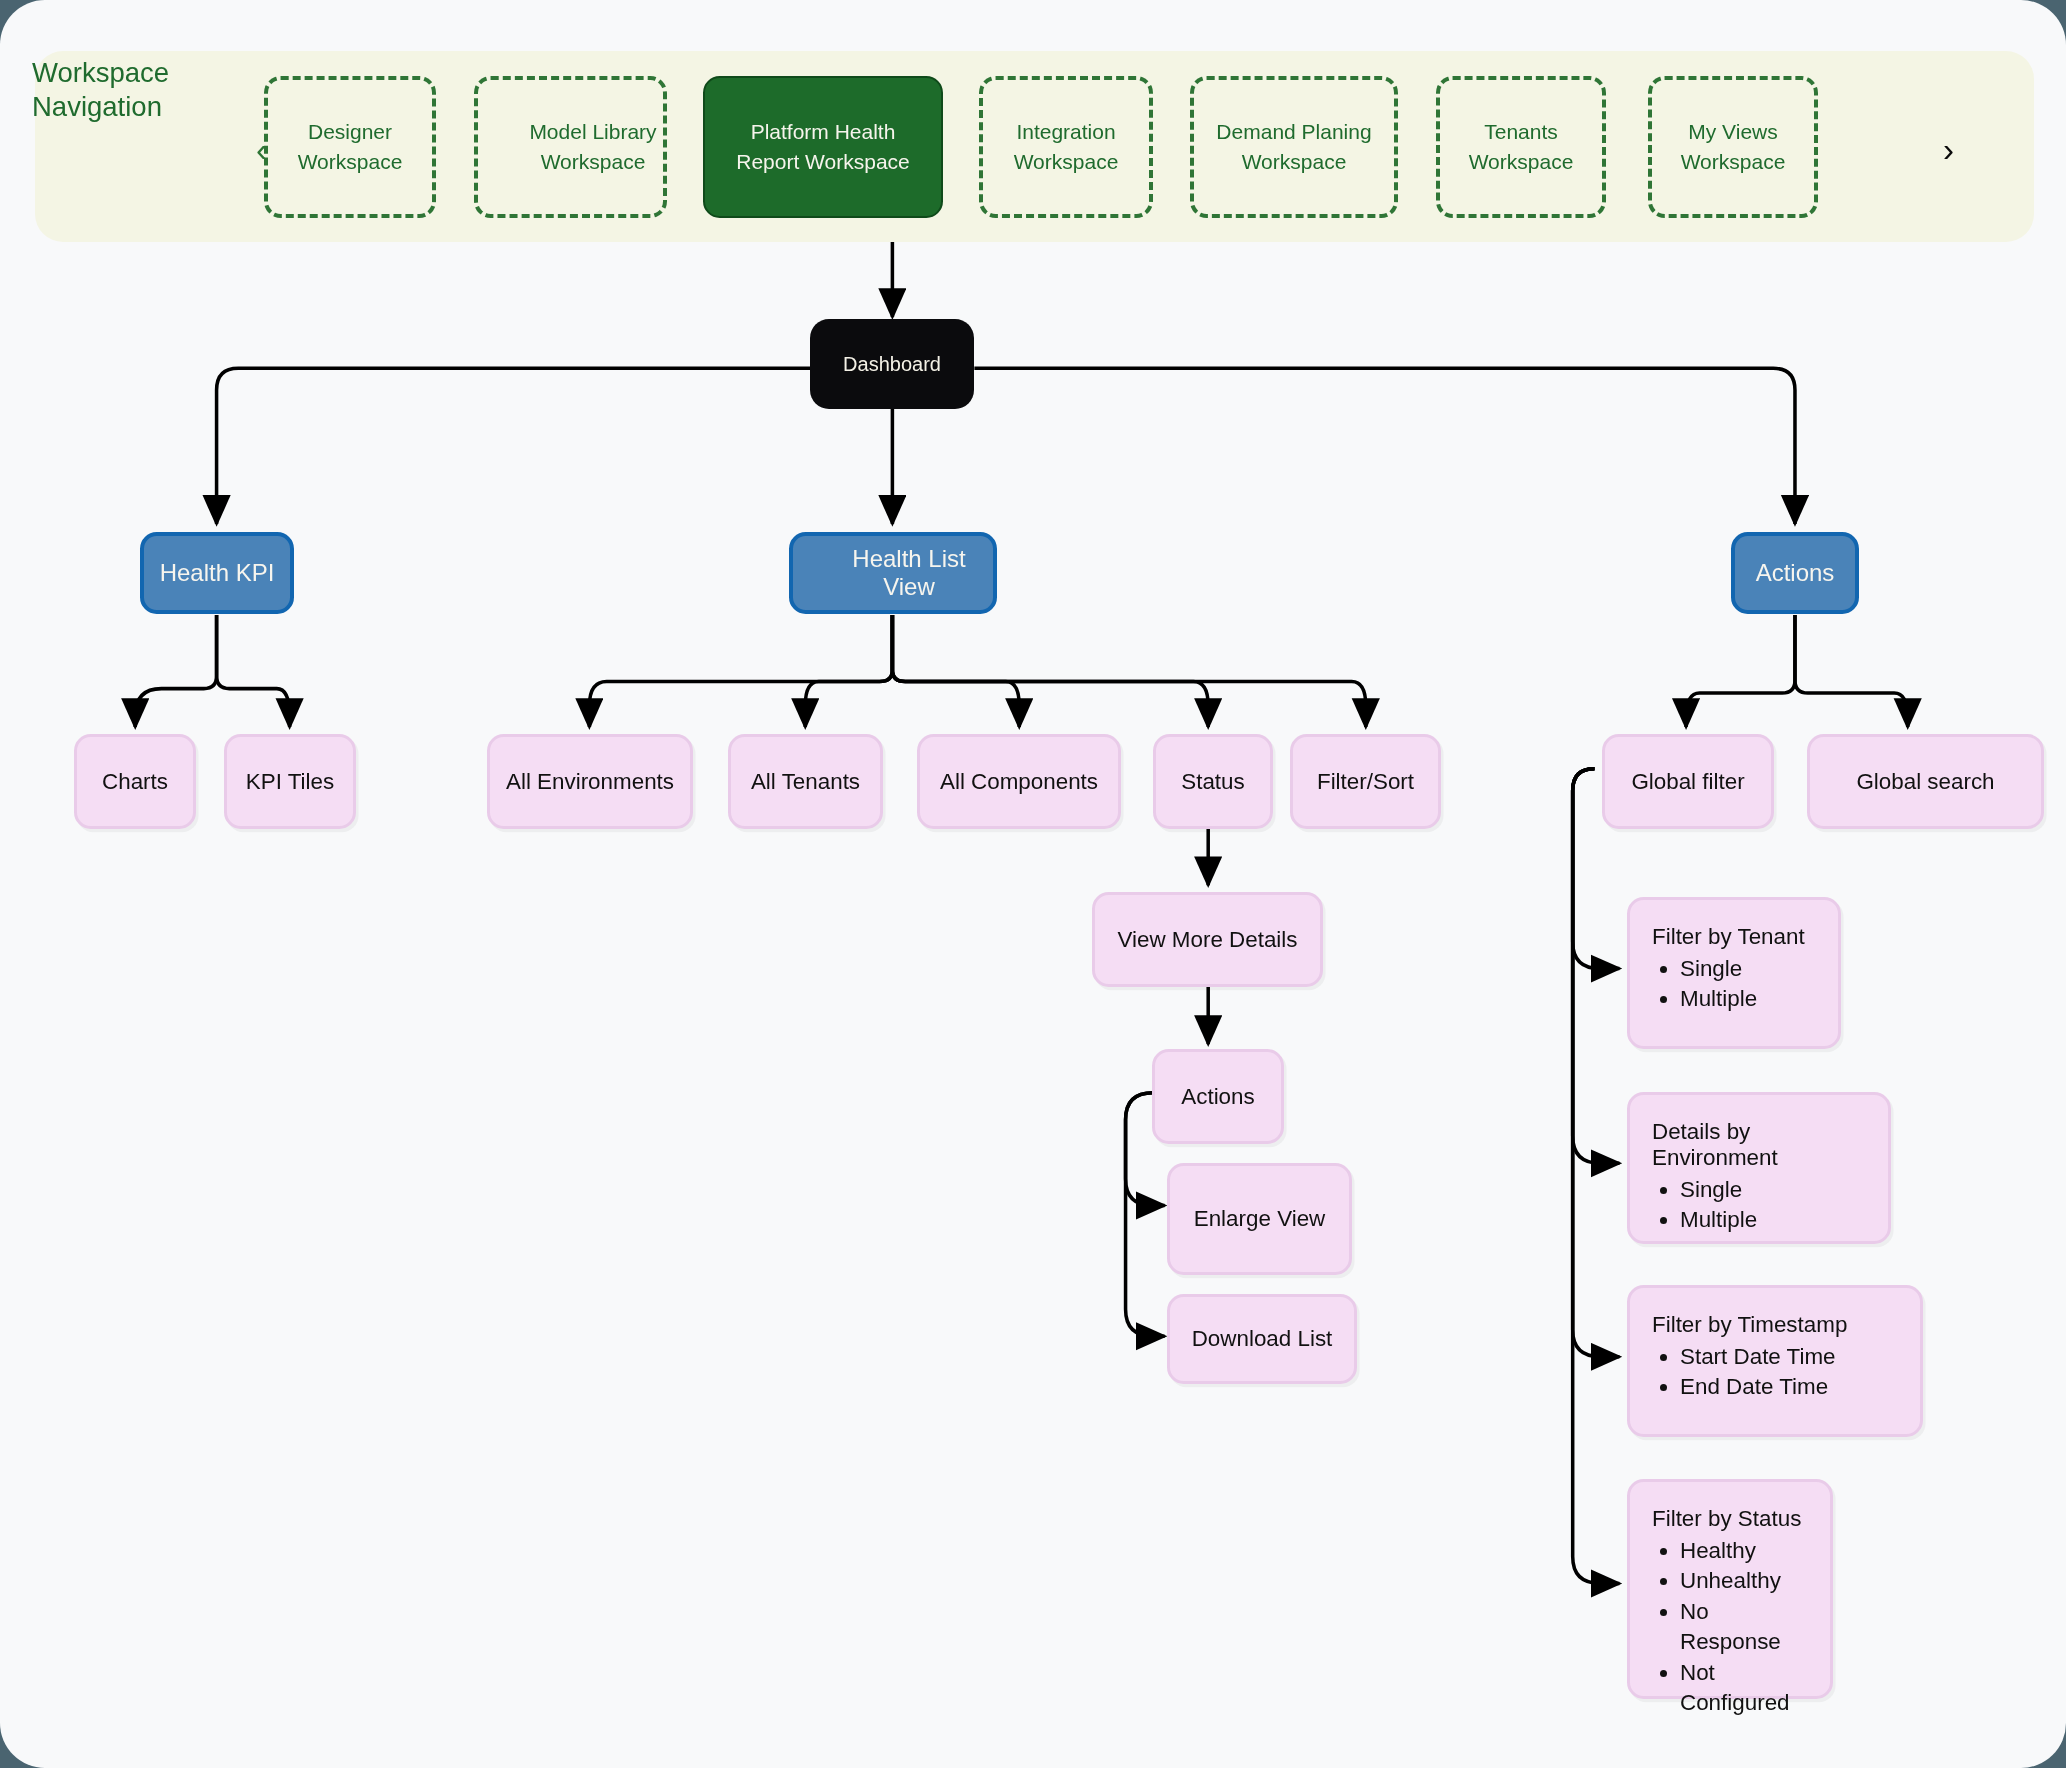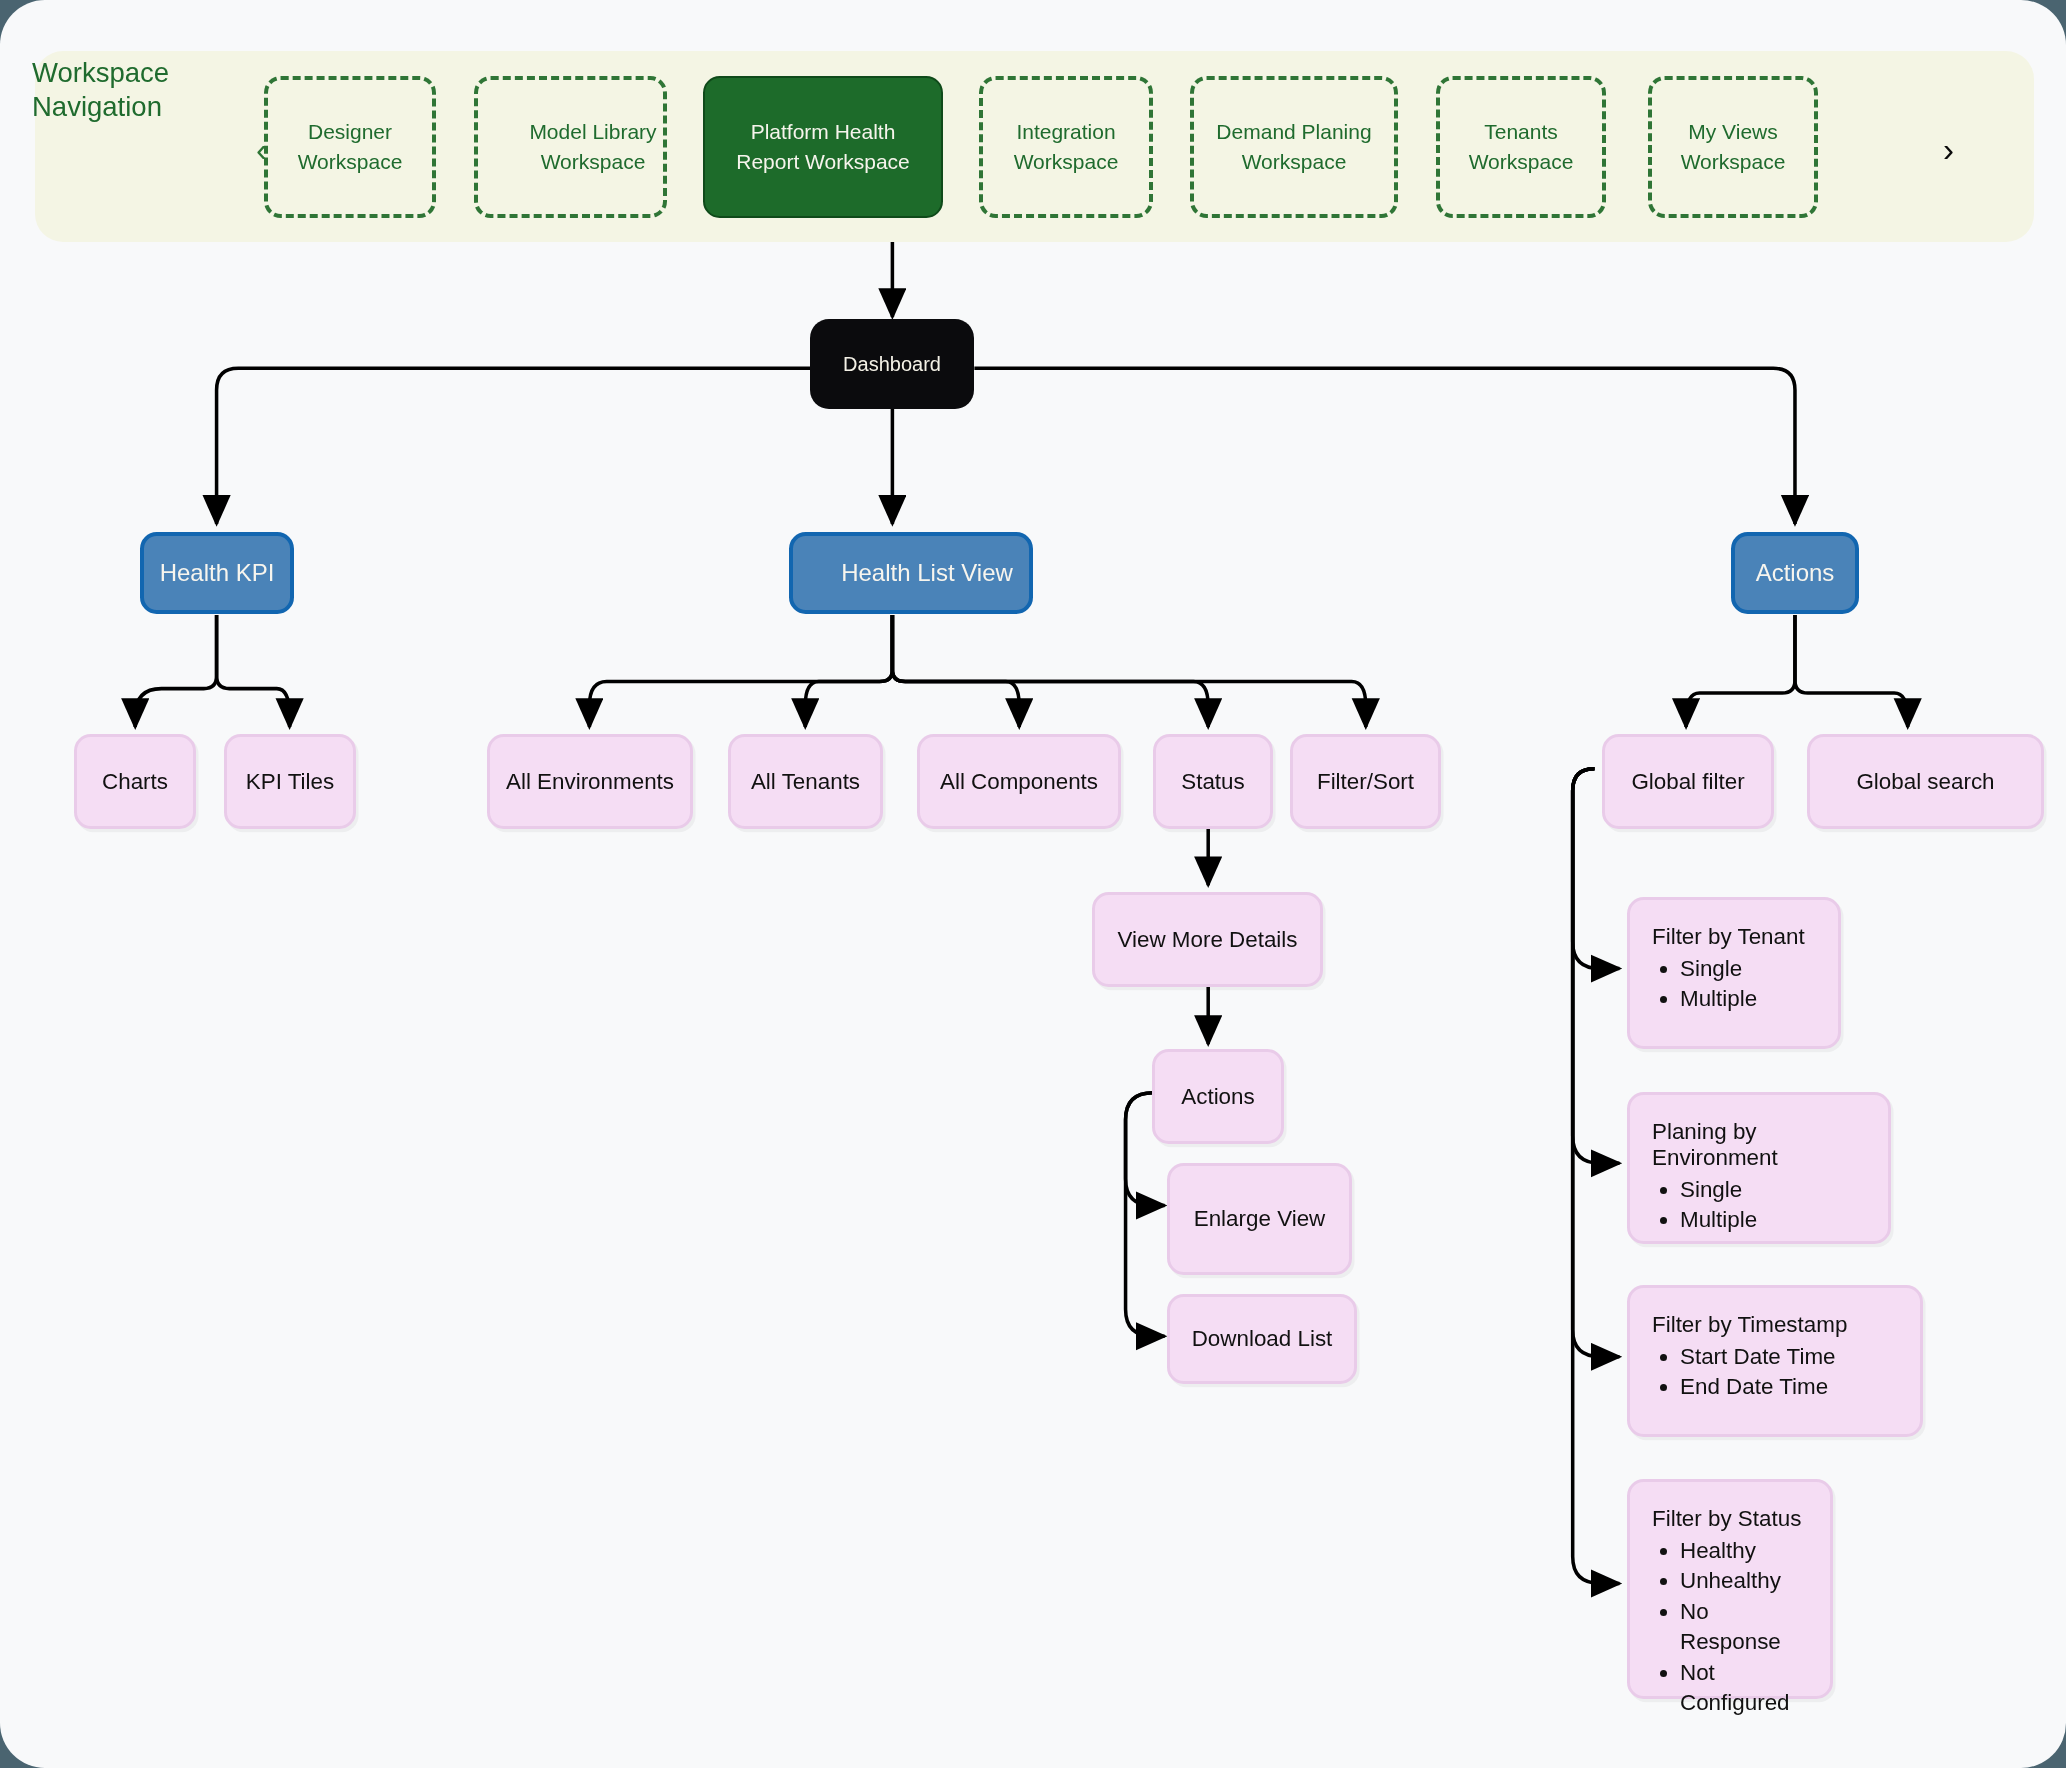--- a/index.html
+++ b/index.html
@@ -183,21 +183,21 @@
     <div>
       <div>My Views</div>
       <div>Workspace</div>
     </div>
   </div>
 
   <div class="node node-dark" style="left:810px;top:319px;width:164px;height:90px;">Dashboard</div>
 
   <div class="node node-blue" style="left:140px;top:532px;width:154px;height:82px;">Health KPI</div>
 
-  <div class="node node-blue" style="left:789px;top:532px;width:244px;height:82px;padding-left:32px;">Health List View</div>
+  <div class="node node-blue" style="left:789px;top:532px;width:208px;height:82px;padding-left:32px;">Health List View</div>
 
   <div class="node node-blue" style="left:1731px;top:532px;width:128px;height:82px;">Actions</div>
 
   <div class="node node-pink" style="left:74px;top:734px;width:122px;height:95px;">Charts</div>
 
   <div class="node node-pink" style="left:224px;top:734px;width:132px;height:95px;">KPI Tiles</div>
 
   <div class="node node-pink" style="left:487px;top:734px;width:206px;height:95px;">All Environments</div>
 
   <div class="node node-pink" style="left:728px;top:734px;width:155px;height:95px;">All Tenants</div>
@@ -222,21 +222,21 @@
 
   <div class="node node-pink list" style="left:1627px;top:897px;width:214px;height:152px;">
     <div class="ttl">Filter by Tenant</div>
     <ul>
       <li>Single</li>
       <li>Multiple</li>
     </ul>
   </div>
 
   <div class="node node-pink list" style="left:1627px;top:1092px;width:264px;height:152px;">
-    <div class="ttl">Planing by Environment</div>
+    <div class="ttl">Details by Environment</div>
     <ul>
       <li>Single</li>
       <li>Multiple</li>
     </ul>
   </div>
 
   <div class="node node-pink list" style="left:1627px;top:1285px;width:296px;height:152px;">
     <div class="ttl">Filter by Timestamp</div>
     <ul>
       <li>Start Date Time</li>

